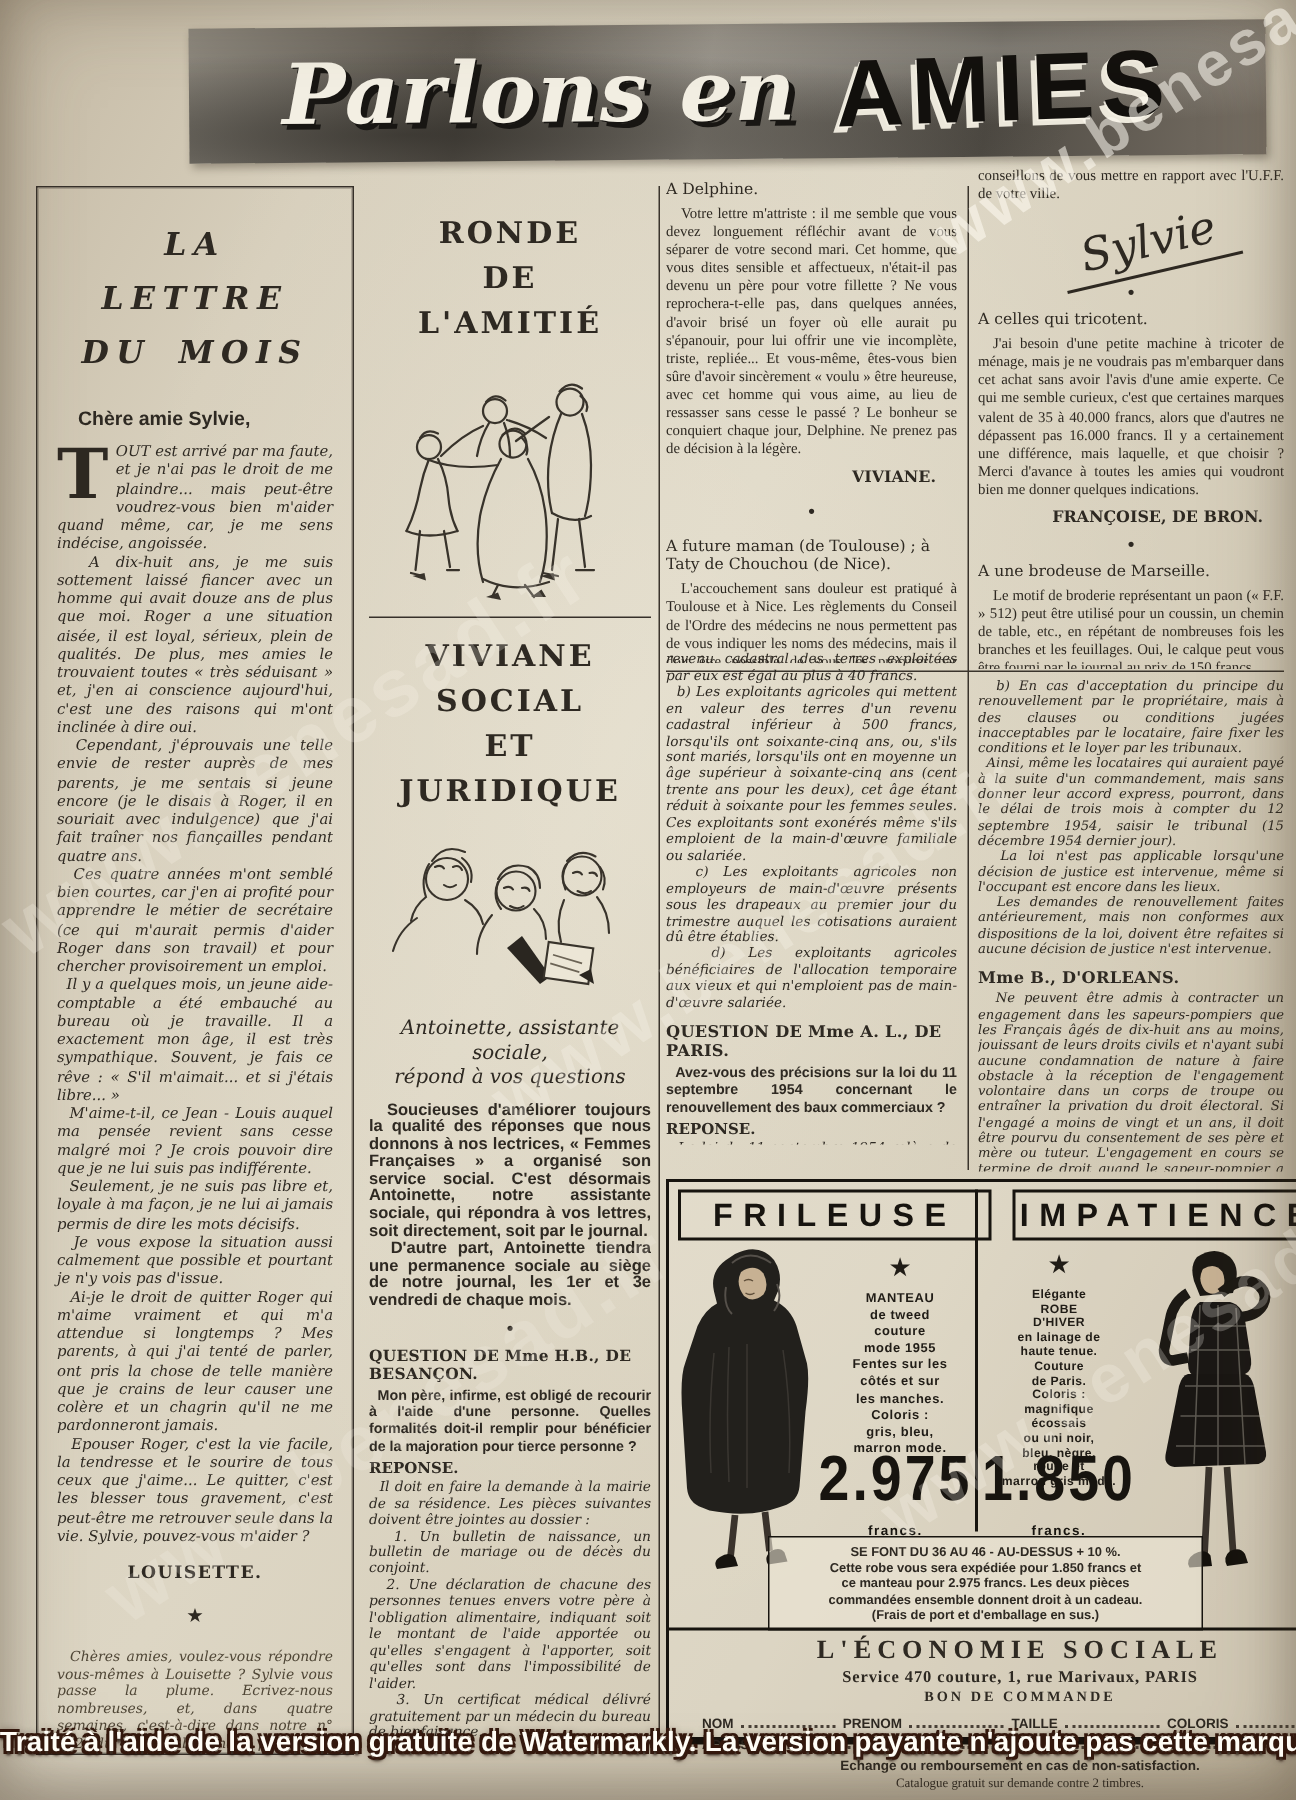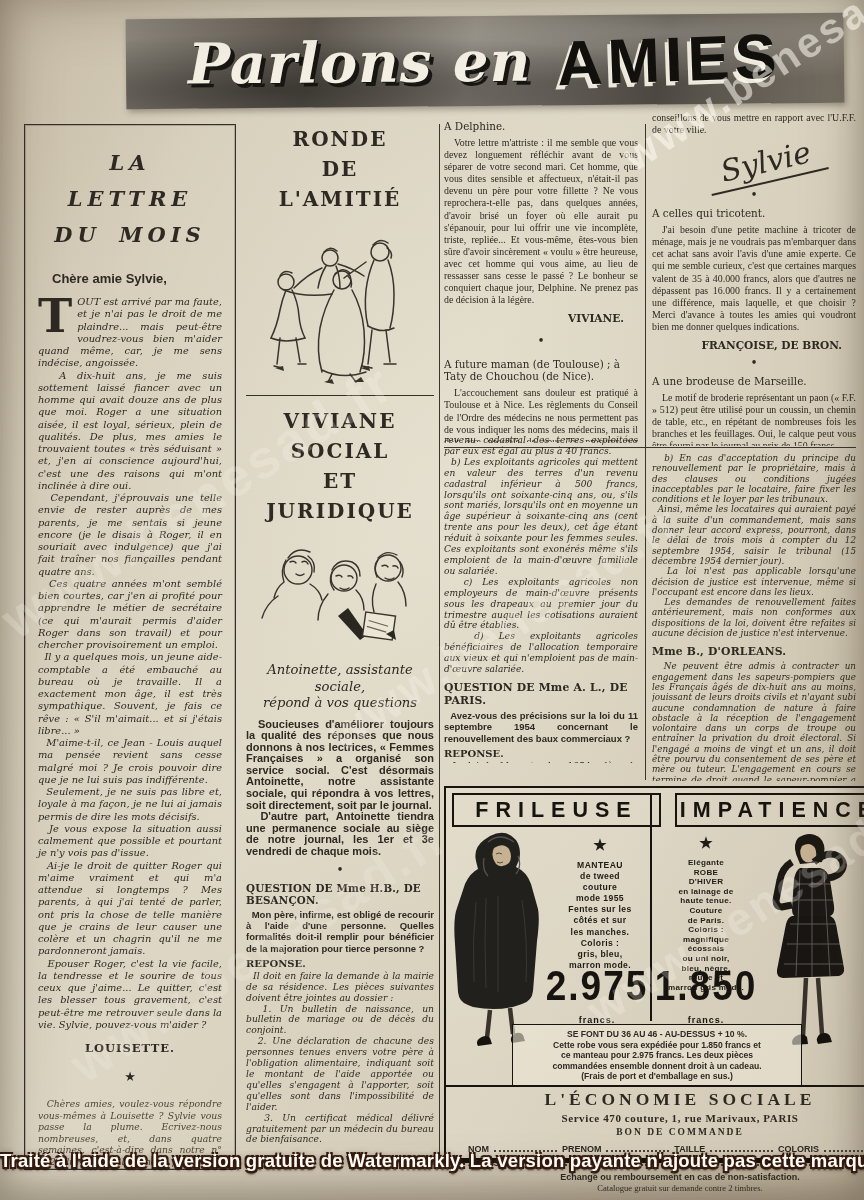--- a/index.html
+++ b/index.html
@@ -40,21 +40,21 @@
     text-align:center; line-height:36px; margin-top:10px; word-spacing:6px;}
   .salutation{font-family:"Liberation Sans",sans-serif; font-weight:bold; font-size:13px;
     margin:18px 0 10px 14px;}
   .lettre-body{font-style:italic; font-size:9.9px; line-height:12.25px;}
   .dropcap{float:left; font-size:46px; line-height:36px; padding:2px 5px 0 0; font-style:normal; font-weight:bold;}
   .lettre-sig{font-weight:bold; font-size:11.5px; letter-spacing:1px; text-align:center; margin:10px 0 2px;}
   .star-glyph{text-align:center; font-size:13px; margin:14px 0;}
   .footnote{font-style:italic; font-size:9.3px; line-height:11.6px; color:#4f4636;}
 
   
-  .col2{left:246px; top:124px; width:188px; height:1046px; overflow:hidden;}
+  .col2{left:246px; top:140px; width:188px; height:1046px; overflow:hidden;}
   .sec-title{font-weight:bold; font-size:20px; letter-spacing:2px; text-align:center; line-height:30px;
     font-family:"DejaVu Serif",serif;}
   .illu{display:block; margin:4px auto 0;}
   .notice{font-family:"Liberation Sans",sans-serif; font-weight:bold; font-size:10.2px;
     line-height:12.6px; text-align:justify; margin-top:8px;}
   .divider{border-top:1.5px solid #36302a; margin:9px 0 10px;}
   .antoinette{font-style:italic; font-size:13.2px; line-height:16.5px; text-align:center; margin:6px 0 7px;}
   .intro-bold{font-family:"Liberation Sans",sans-serif; font-weight:bold; font-size:11px; line-height:11.6px;}
   .bullet-glyph{text-align:center; font-size:12px; line-height:10px; margin:7px 0;}
   .q-title{font-weight:bold; font-size:10.3px; margin:6px 0 3px; letter-spacing:.2px;}

